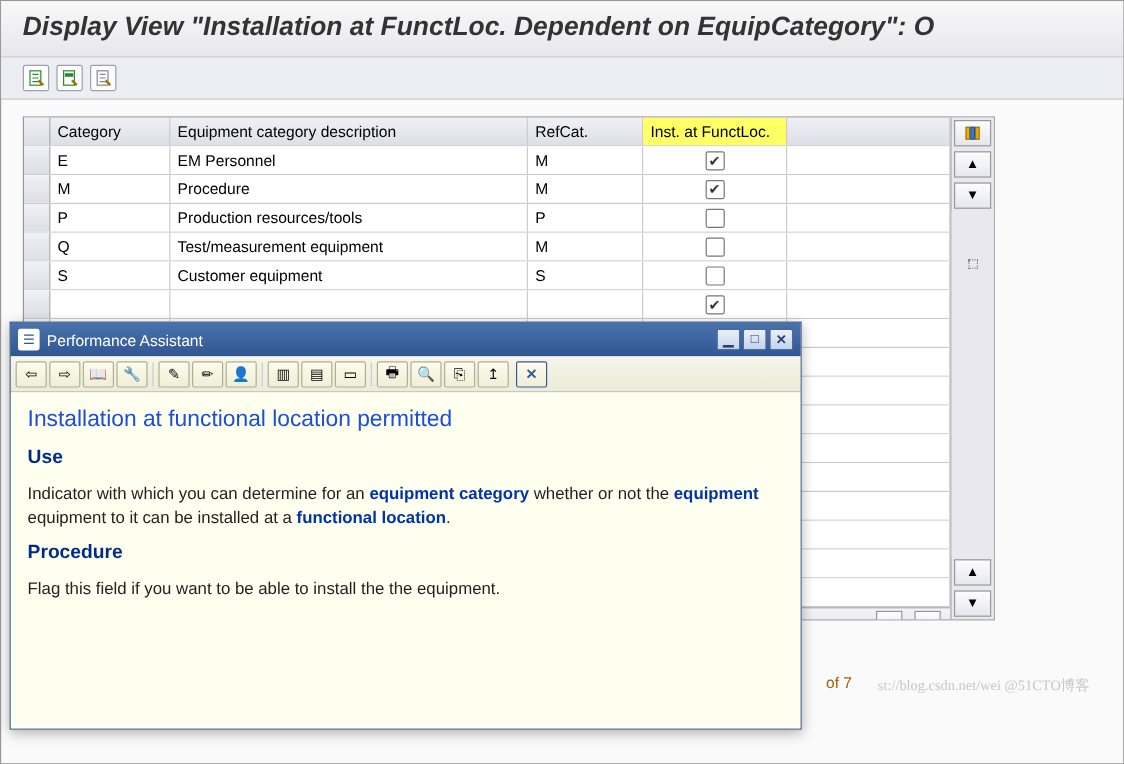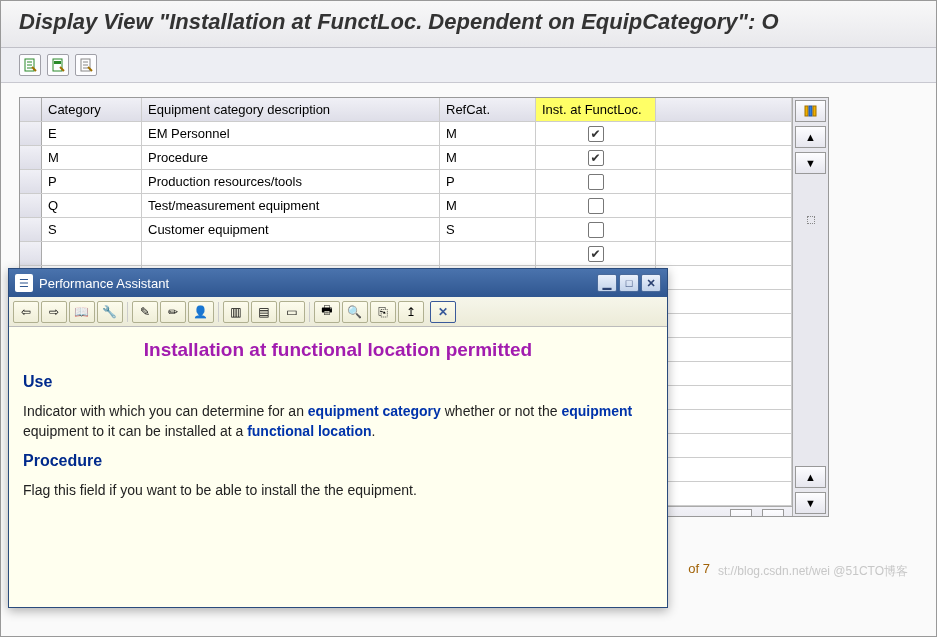--- a/index.html
+++ b/index.html
@@ -133,20 +133,21 @@
     font-size: 12px;
   }
   .footer-text { color:#a16207; position:absolute; right: 226px; bottom: 42px;}
   .watermark {
     position: absolute;
     bottom: 38px;
     right: 28px;
     color: #c7c7c7;
     font-size: 12px;
     pointer-events: none;
+    font-family: Liberation Serif, serif;
   }
 
   
   .popup {
     position: absolute;
     top: 268px;
     left: 8px;
     width: 660px;
     height: 340px;
     background: #fffff0;
@@ -202,21 +203,21 @@
     font-size:12px;
   }
   .pt-btn.close { border-color:#3a5a9a; color:#3a5a9a; font-weight:bold; margin-left:4px;}
   .pt-sep { width:1px;height:20px;background:#ccc;margin:0 2px; }
   .popup-body {
     flex:1;
     padding: 10px 14px;
     overflow: hidden;
     background: #ffffef;
   }
-  .doc-h1 { color:#a21caf; font-weight:bold; font-size:19px; margin: 2px 0 12px 0; text-align: center;}
+  .doc-h1 { color:#1d4ed8; font-weight:normal; font-size:19px; margin: 2px 0 12px 0;}
   .doc-h2 { color:#002a8c; font-weight:bold; font-size:16px; margin: 10px 0 10px 0;}
   .doc-p { color:#222; font-size:14px; line-height:1.45; margin: 6px 0;}
   .doc-link { color:#0033aa; font-weight:bold; }
 
   svg { display:block; }
 </style>
 </head>
 <body>
 
 <div class="app-window">

